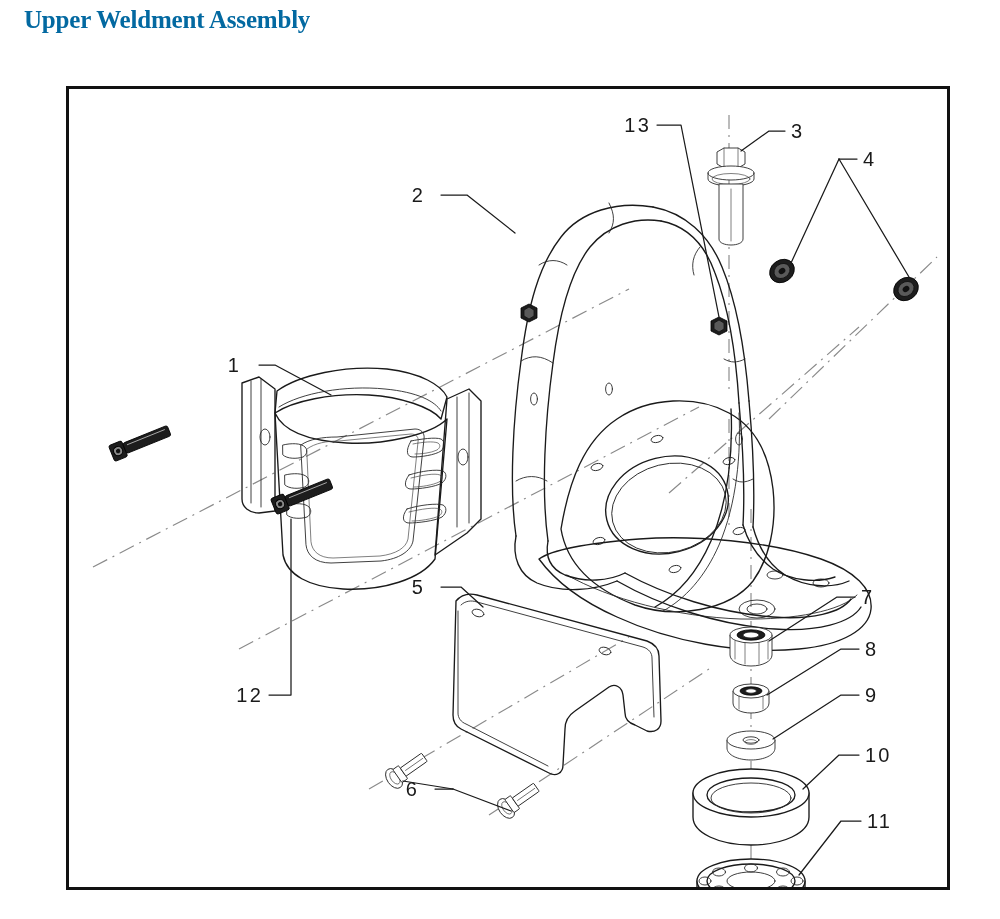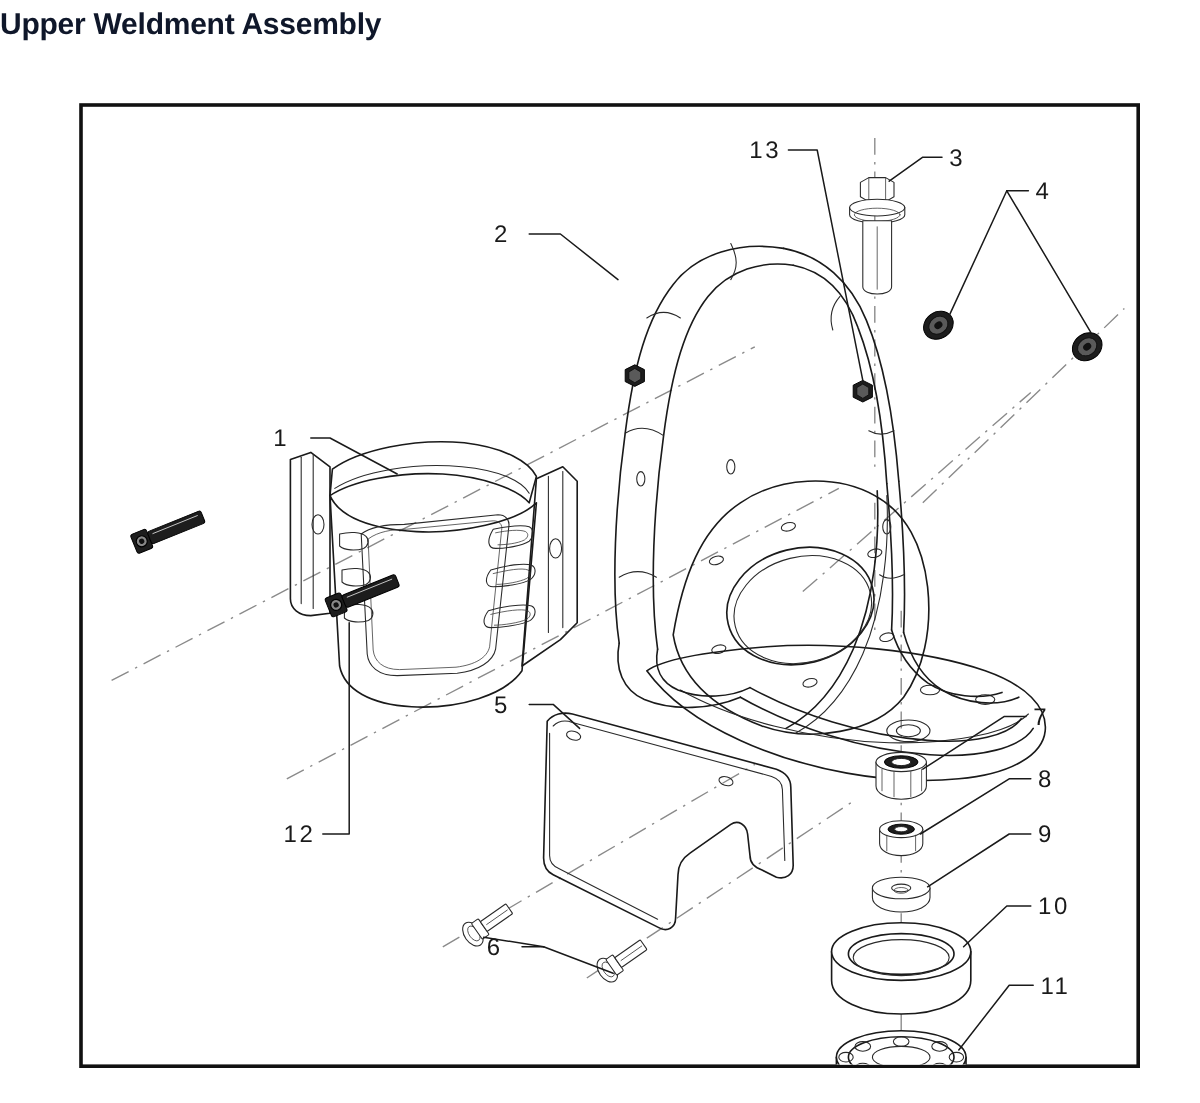--- a/index.html
+++ b/index.html
@@ -9,27 +9,27 @@
   }
   body {
     width: 1000px;
     height: 919px;
     font-family: "Liberation Sans", sans-serif;
     position: relative;
     overflow: hidden;
   }
   #page-title {
     position: absolute;
-    left: 0;
+    left: 24px;
     top: 6px;
     font-size: 25px;
     font-weight: bold;
-    color: #0f172a;
+    color: #0369a1;
     letter-spacing: -0.2px;
-    font-family: Liberation Sans, sans-serif;
+    font-family: Liberation Serif, serif;
     white-space: nowrap;
   }
   #diagram-frame {
     position: absolute;
     left: 66px;
     top: 86px;
     width: 884px;
     height: 804px;
     border: 3px solid #111;
     background: #fff;

